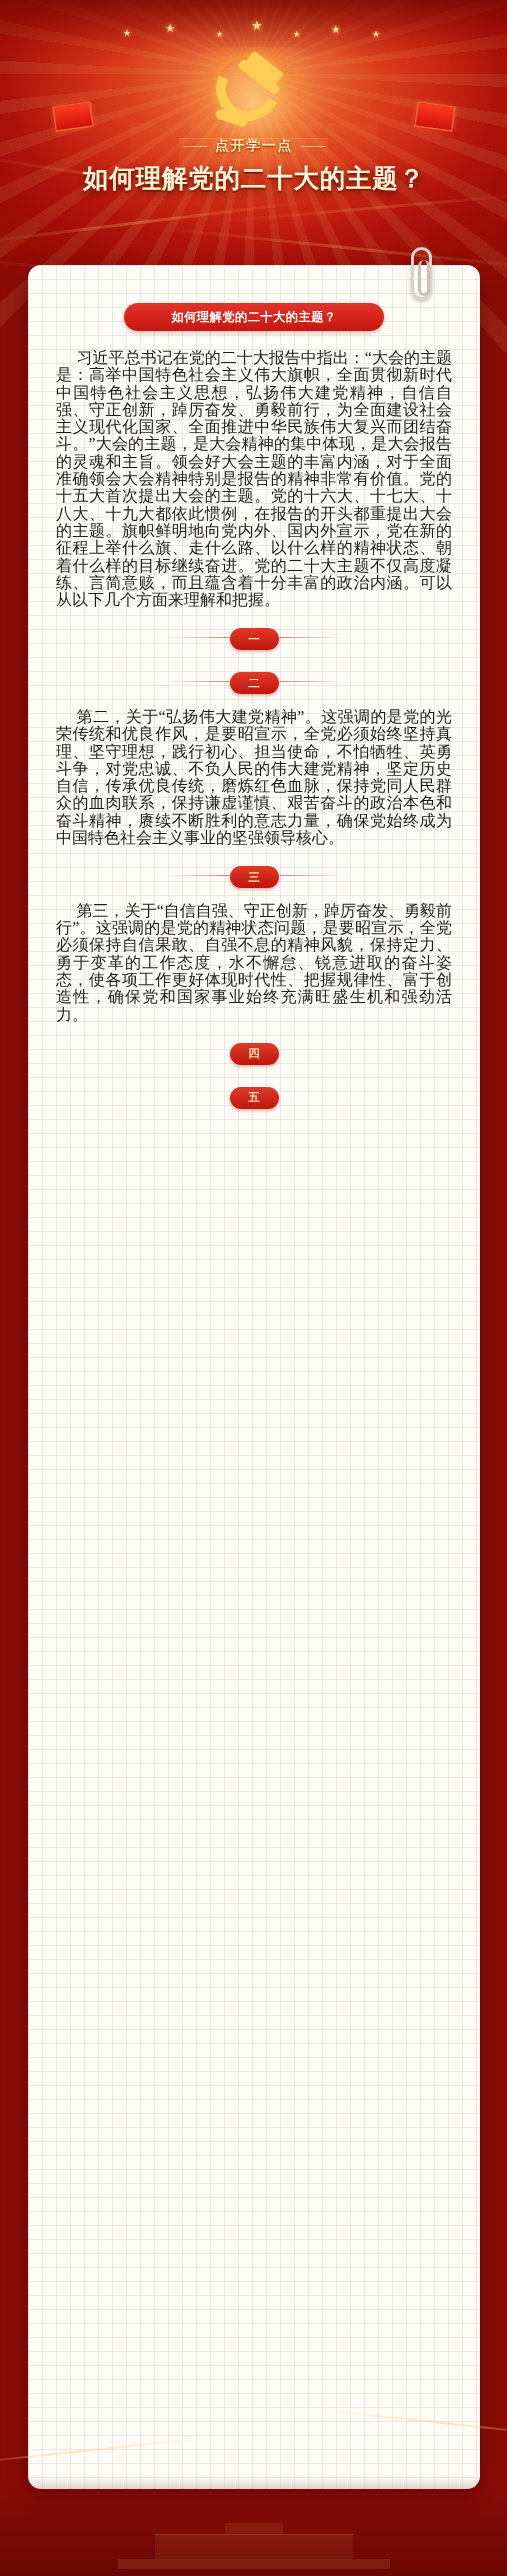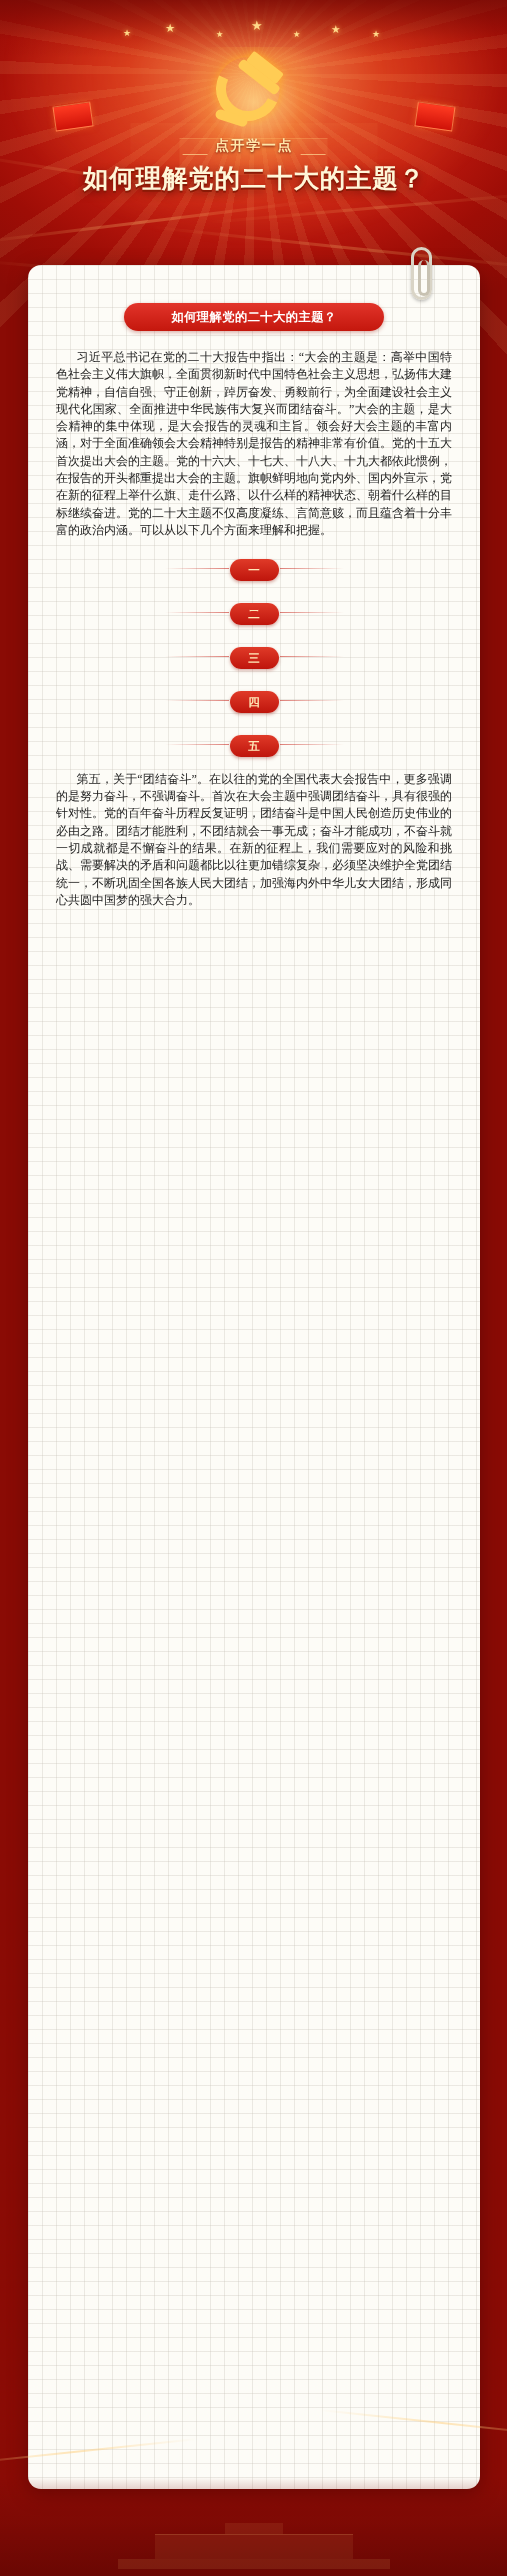--- a/index.html
+++ b/index.html
@@ -119,21 +119,21 @@
   }
   .hall:before {
     content:""; position:absolute; left: 49px; top: 15px; width: 148px; height: 36px;
     background: rgba(255,205,115,.18);
     border-top: 1.6px solid rgba(255,215,130,.45);
   }
 
   
   .subtitle-badge {
     position: absolute; left: 50%; top: 137px; transform: translateX(-50%);
-    display: flex; align-items: flex-end; gap: 7.4px;
+    display: flex; align-items: center; gap: 7.4px;
   }
   .subtitle-badge .txt {
     font-size: 14px; color: #ffe6a8; letter-spacing: 1.6px; font-weight: bold;
     text-shadow: 0 0.8px 2.5px rgba(90,0,0,.8);
   }
   .sb-line { width: 25px; height: 0.8px; background: rgba(255,220,150,.7); }
   .main-title {
     position: absolute; left: 0; top: 161px; width: 508px; text-align: center;
     font-size: 25.5px; font-weight: bold; letter-spacing: 0.8px;
     color: #fff6d8;
@@ -173,21 +173,21 @@
     display: flex; align-items: center; justify-content: center;
     box-shadow: 0 1.6px 4.1px rgba(150,20,10,.35);
   }
   .pill span {
     color: #fff; font-size: 12.3px; font-weight: bold; letter-spacing: 0.4px;
   }
 
   
   .para {
     font-family: "Liberation Serif", serif;
-    font-size: 12px;
+    font-size: 16px;
     line-height: 17.3px;
     color: #1d1d1d;
     text-align: justify;
     text-indent: 20.6px;
     margin-bottom: 13px;
   }
 
   
   .numwrap { display: flex; justify-content: center; margin: 18px 0 11.5px; }
   .num {
@@ -292,39 +292,40 @@
         <div class="num">
             <div class="badge">一</div>
           </div>
       </div>
 
       <div class="numwrap">
         <div class="num">
             <div class="badge">二</div>
           </div>
       </div>
+      <p class="para">第二，关于“弘扬伟大建党精神”。这强调的是党的光荣传统和优良作风，是要昭宣示，全党必须始终坚持真理、坚守理想，践行初心、担当使命，不怕牺牲、英勇斗争，对党忠诚、不负人民的伟大建党精神，坚定历史自信，传承优良传统，磨炼红色血脉，保持党同人民群众的血肉联系，保持谦虚谨慎、艰苦奋斗的政治本色和奋斗精神，赓续不断胜利的意志力量，确保党始终成为中国特色社会主义事业的坚强领导核心。</p>
 
       <div class="numwrap">
         <div class="num">
             <div class="badge">三</div>
           </div>
       </div>
+      <p class="para">第三，关于“自信自强、守正创新，踔厉奋发、勇毅前行”。这强调的是党的精神状态问题，是要昭宣示，全党必须保持自信果敢、自强不息的精神风貌，保持定力、勇于变革的工作态度，水不懈怠、锐意进取的奋斗姿态，使各项工作更好体现时代性、把握规律性、富于创造性，确保党和国家事业始终充满旺盛生机和强劲活力。</p>
 
       <div class="numwrap">
         <div class="num">
             <div class="badge">四</div>
           </div>
       </div>
 
       <div class="numwrap">
         <div class="num">
             <div class="badge">五</div>
           </div>
       </div>
-      <p class="para">第五，关于“团结奋斗”。在以往的党的全国代表大会报告中，更多强调的是努力奋斗，不强调奋斗。首次在大会主题中强调团结奋斗，具有很强的针对性。党的百年奋斗历程反复证明，团结奋斗是中国人民创造历史伟业的必由之路。团结才能胜利，不团结就会一事无成；奋斗才能成功，不奋斗就一切成就都是不懈奋斗的结果。在新的征程上，我们需要应对的风险和挑战、需要解决的矛盾和问题都比以往更加错综复杂，必须坚决维护全党团结统一，不断巩固全国各族人民大团结，加强海内外中华儿女大团结，形成同心共圆中国梦的强大合力。</p>
 
     </div>
   </div>
 
   <div class="side-swoosh ss1"></div>
   <div class="side-swoosh ss2"></div>
 
   <div class="footer-deco">
     <div class="footer-hall">
       <div class="fh-base"></div>

